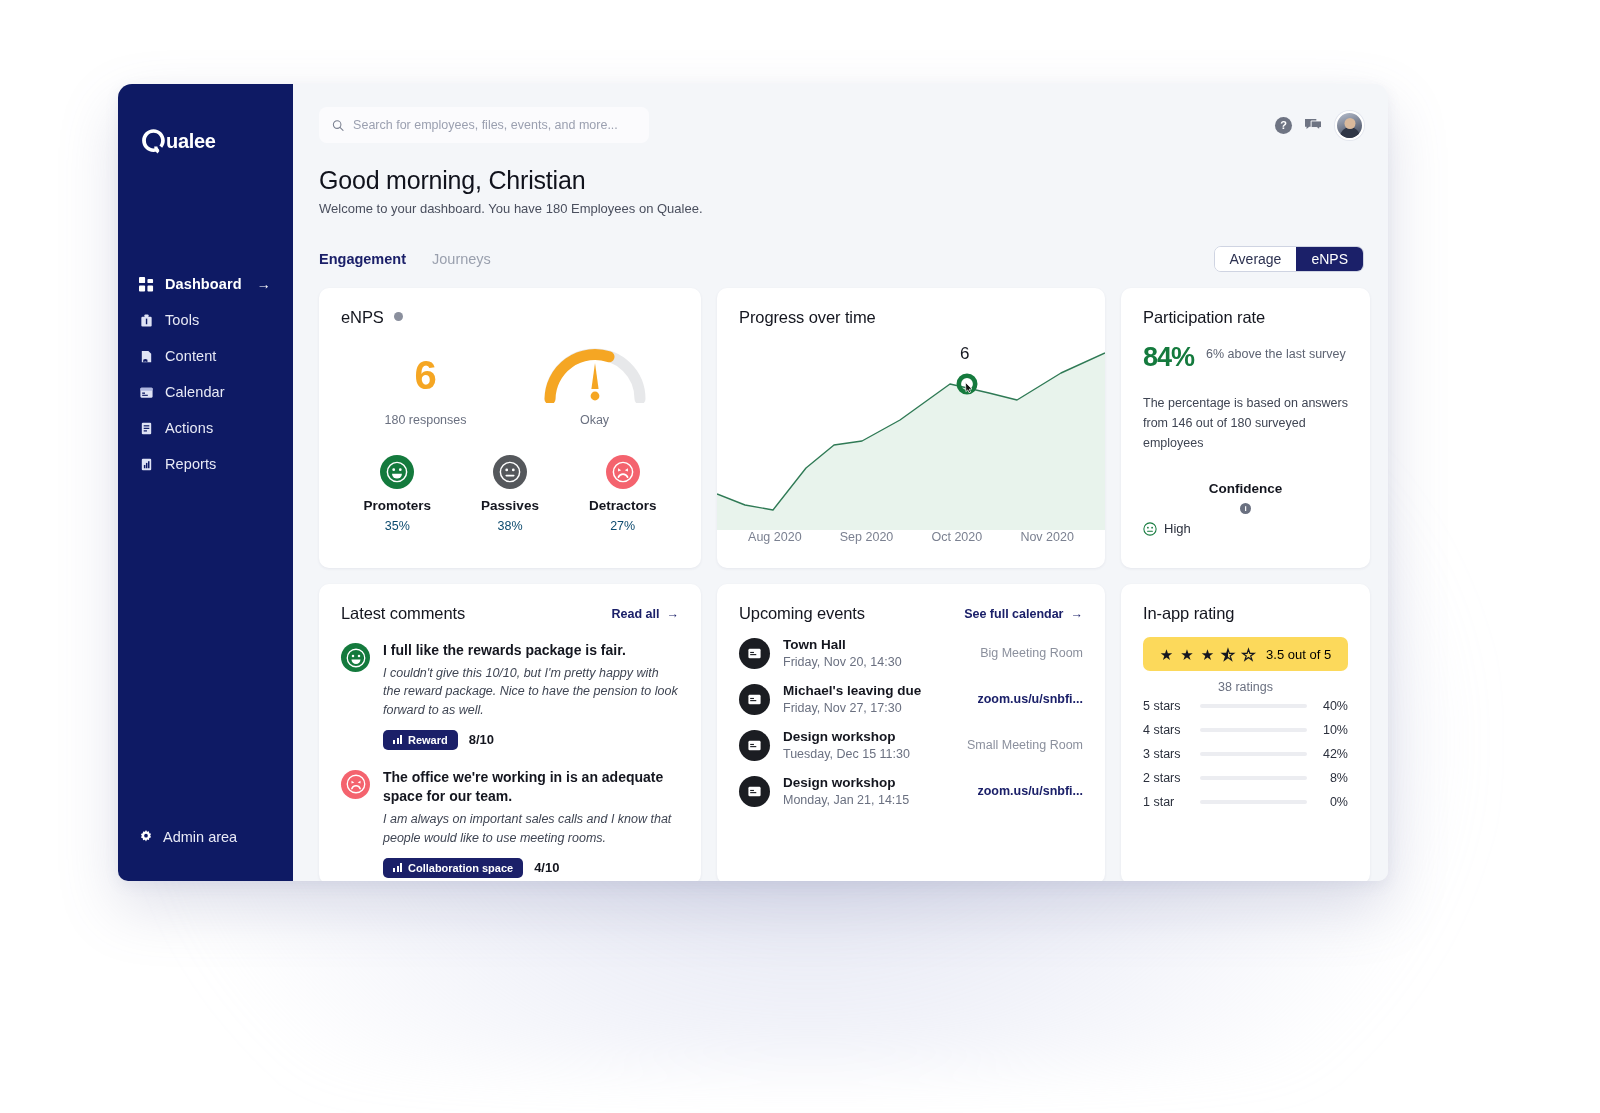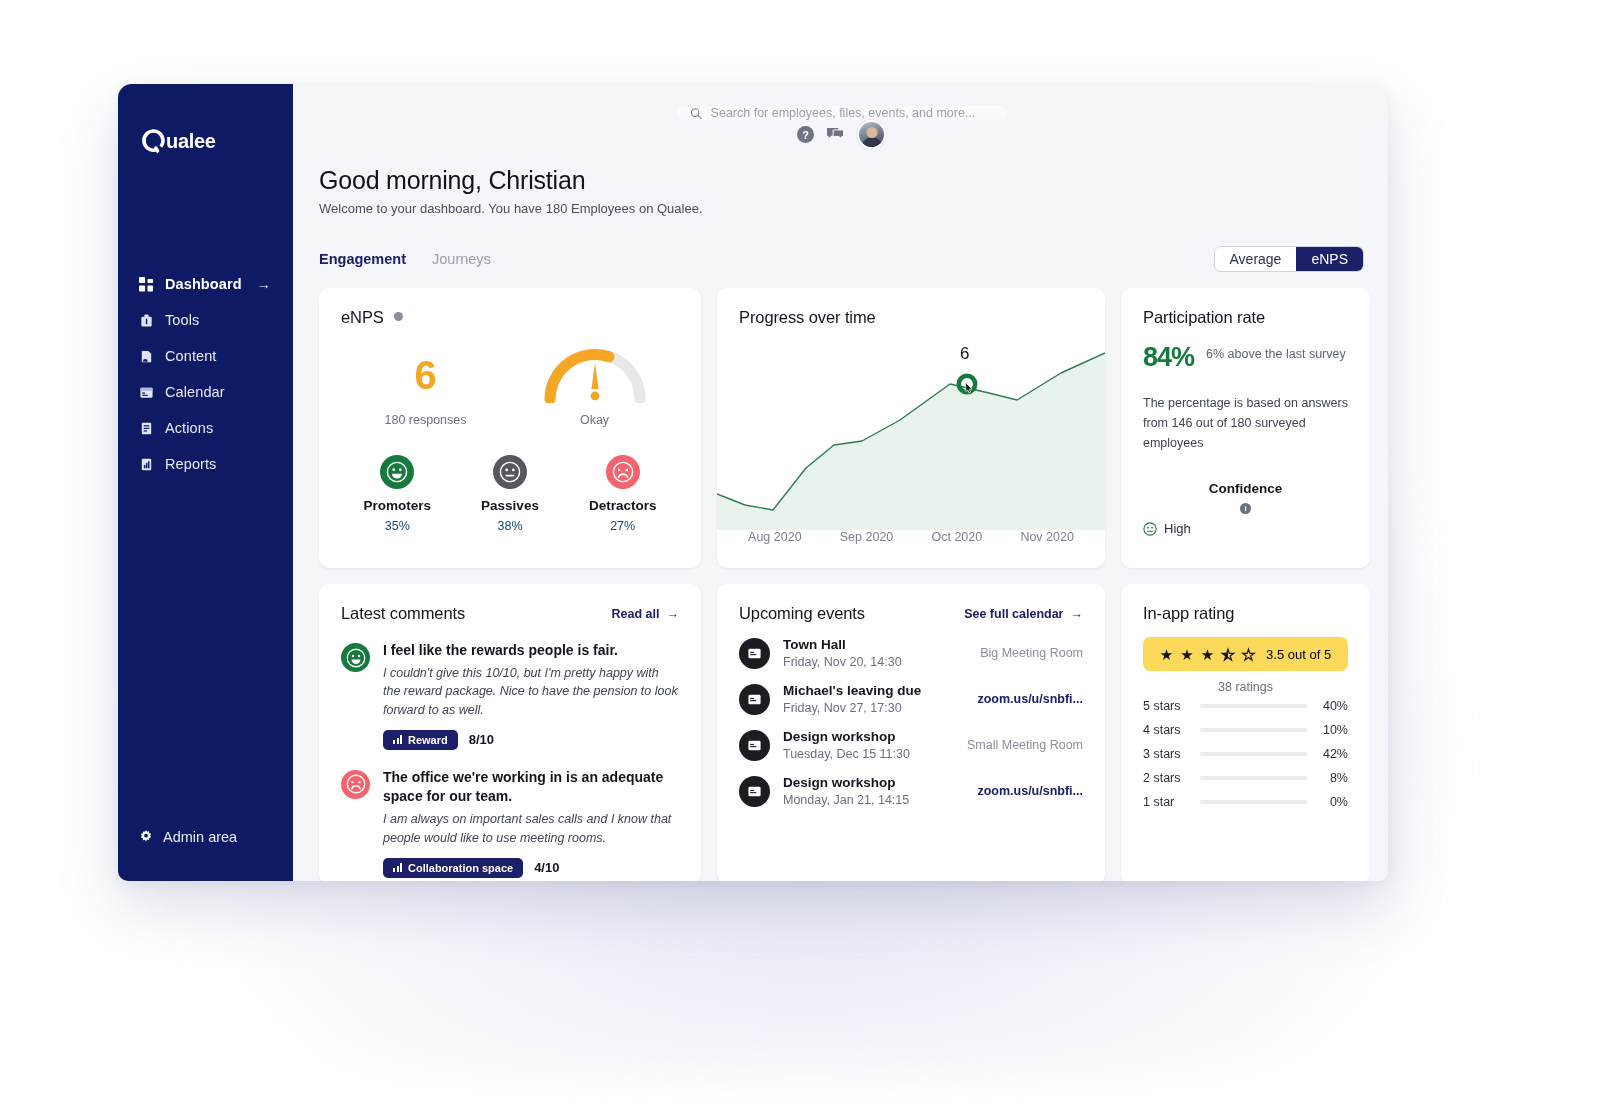--- a/index.html
+++ b/index.html
@@ -85,21 +85,20 @@
     padding: 22px 24px 0 26px;
     position: relative;
     overflow: hidden;
   }
 
   .topbar {
     display: flex;
     align-items: center;
     justify-content: space-between;
     height: 38px;
-    flex-direction: column;
   }
   .search-box {
     width: 330px;
     height: 36px;
     background: #fbfbfd;
     border-radius: 8px;
     display: flex;
     align-items: center;
     gap: 9px;
     padding: 0 13px;
@@ -560,21 +559,21 @@
         <div class="comment">
           <div class="comment-face pos">
             <svg width="20" height="20" viewBox="0 0 24 24">
               <circle cx="12" cy="12" r="10.5" fill="none" stroke="#fff" stroke-width="1.6"></circle>
               <circle cx="8.4" cy="9.5" r="1.5" fill="#fff"></circle>
                 <circle cx="15.6" cy="9.5" r="1.5" fill="#fff"></circle>
               <path d="M6.6 13.8h10.8a5.4 5.4 0 0 1-10.8 0z" fill="#fff"></path>
             </svg>
           </div>
           <div class="comment-body">
-            <div class="comment-title">I feel like the rewards people is fair.</div>
+            <div class="comment-title">I full like the rewards package is fair.</div>
             <div class="comment-text">I couldn't give this 10/10, but I'm pretty happy with the reward package. Nice to have the pension to look forward to as well.</div>
             <div class="comment-meta">
               <div class="badge">
                 <span class="bars-ico">
                   <i style="height:4px"></i>
                     <i style="height:6.5px"></i>
                     <i style="height:9px"></i>
                 </span>
                 <span>Reward</span>
               </div>

